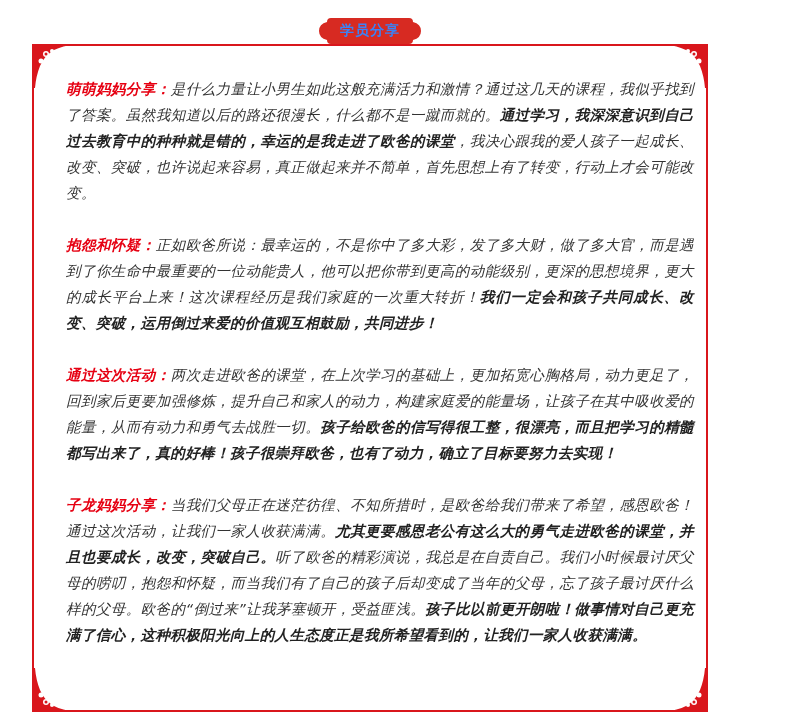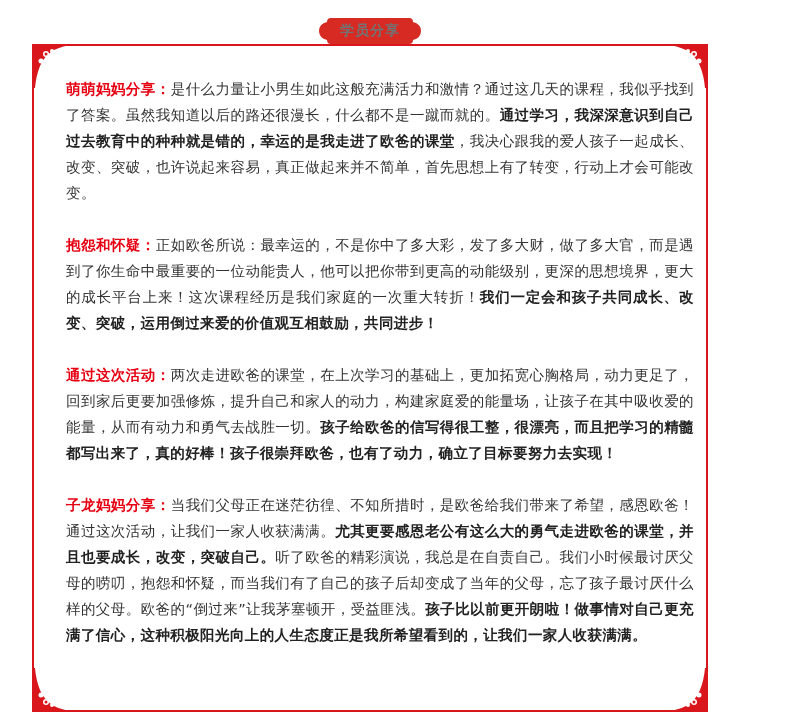--- a/index.html
+++ b/index.html
@@ -16,27 +16,27 @@
   .c-bl { left: -2px; bottom: -2px; transform: scaleY(-1); }
   .c-br { right: -2px; bottom: -2px; transform: scale(-1,-1); }
 
   .badge {
     position: absolute; left: 317px; top: 16px; width: 106px; height: 30px;
     z-index: 3;
   }
   .badge svg { position: absolute; left: 0; top: 0; width: 106px; height: 30px; }
   .badge-label {
     position: absolute; left: 0; top: 0; width: 106px; height: 30px;
-    line-height: 28px; text-align: center; color: #737373; font-weight: bold;
+    line-height: 28px; text-align: center; color: #3b82f6; font-weight: bold;
     font-size: 14px; letter-spacing: 1px;
   }
 
   .content {
     position: absolute; left: 66px; top: 76px; width: 628px;
-    font-size: 14.5px; line-height: 26px; color: #333333;
+    font-size: 14.5px; line-height: 26px; color: #333333; font-style: italic;
   }
   .share { margin: 0 0 26px 0; text-align: justify; letter-spacing: 0.4px; }
   .share .name { color: #e60012; font-weight: bold; }
   .share .strong { font-weight: bold; color: #222; }
 </style>
 </head>
 <body>
 
 <div class="badge">
   <svg viewBox="0 0 106 30">

